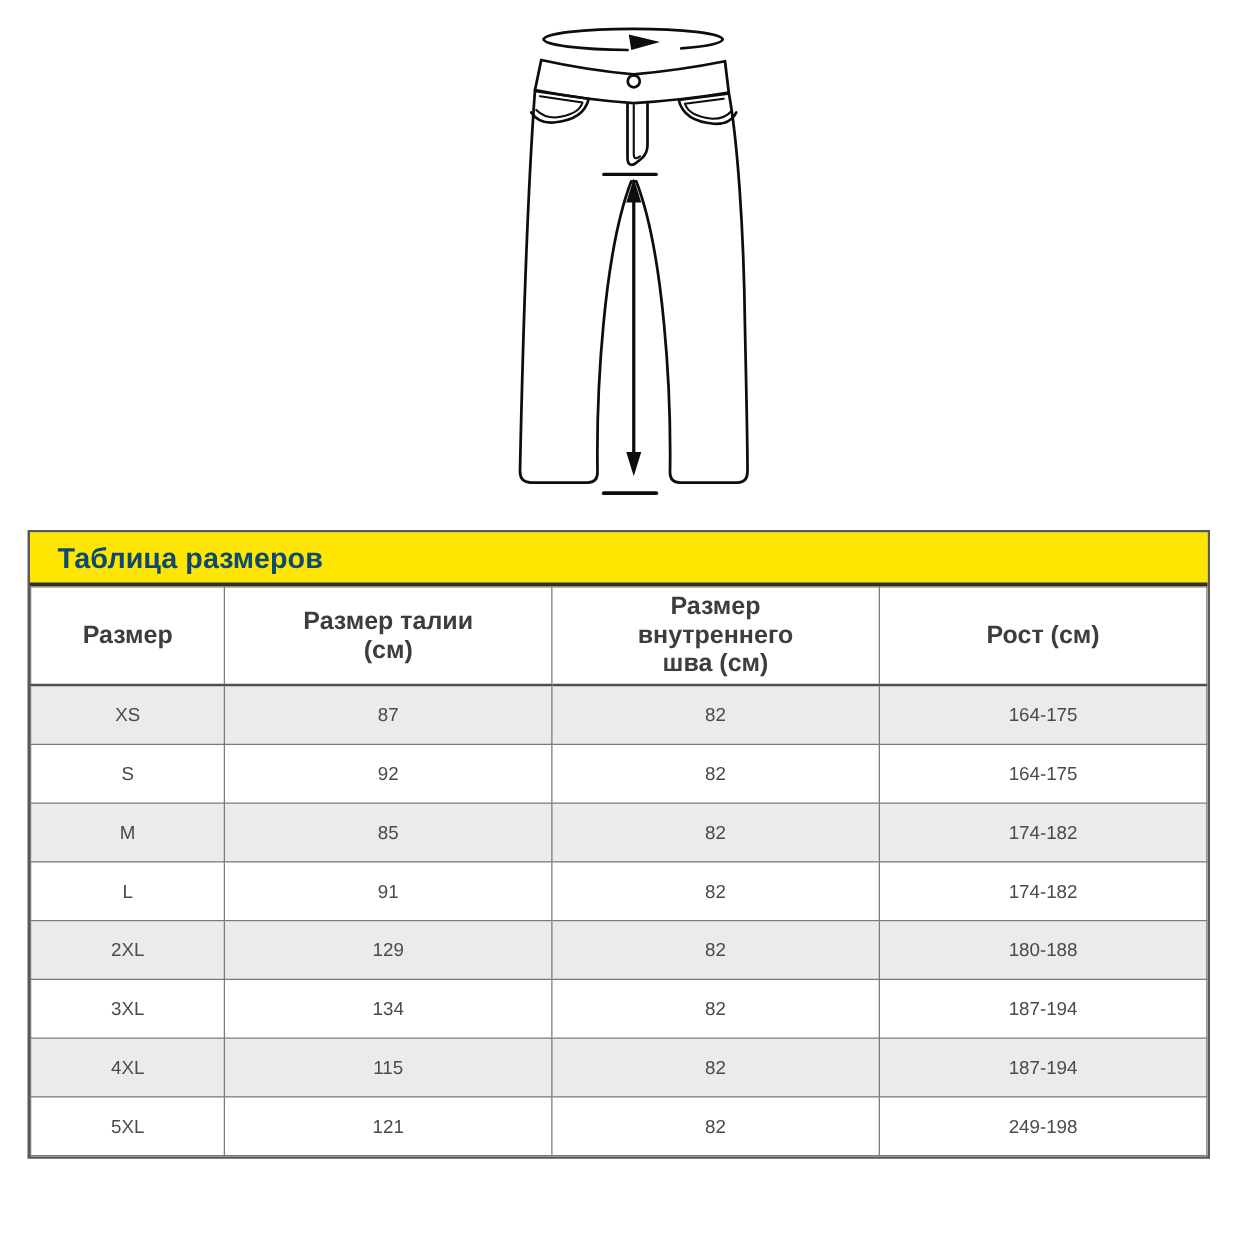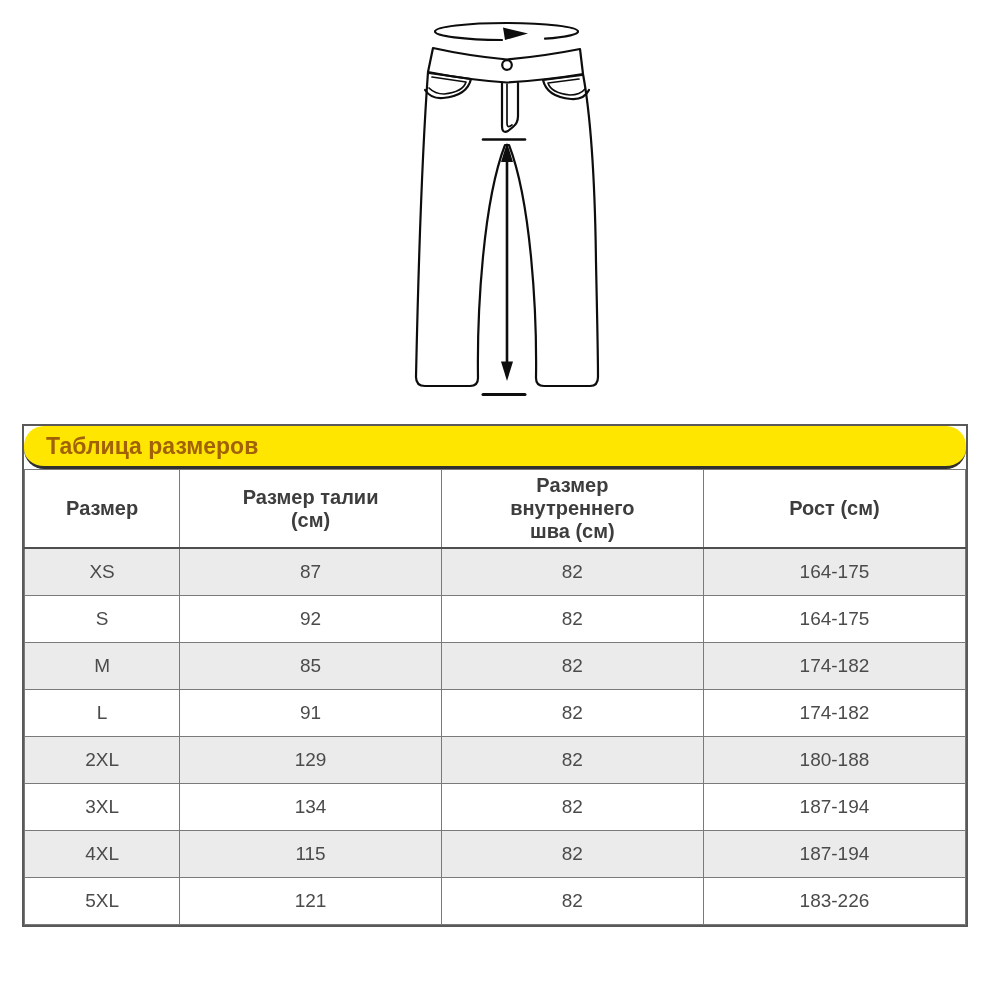--- a/index.html
+++ b/index.html
@@ -12,34 +12,34 @@
 
   .size-chart {
     position:absolute; left:22px; top:424px; width:942px;
     border:2px solid #595959; background:#fff;
   }
   .title-bar {
     background:#FFE600; height:40px;
     display:flex; align-items:center;
     padding-left:22px;
     border-bottom:3px solid #2f2f2f;
-    font-size:23px; font-weight:bold; color:#a16207;border-radius:20px;
+    font-size:23px; font-weight:bold; color:#0c4a6e;
   }
   table.sizes { width:100%; border-collapse:collapse; table-layout:fixed; }
   table.sizes th, table.sizes td {
     border:1px solid #7a7a7a; text-align:center; vertical-align:middle;
   }
   table.sizes thead th {
     height:75px; background:#ffffff;
     font-size:20px; font-weight:bold; color:#3d3d3d;
     white-space:pre-line; line-height:1.15;
     border-bottom:2px solid #4f4f4f;
   }
   table.sizes tbody td {
-    height:44px; font-size:19px; color:#4b4b4b; font-weight:normal;
+    height:44px; font-size:15px; color:#4b4b4b; font-weight:normal;
   }
   table.sizes tbody tr:nth-child(odd)  { background:#EBEBEB; }
   table.sizes tbody tr:nth-child(even) { background:#FFFFFF; }
 </style>
 </head>
 <body>
 
 <svg class="pants" width="230" height="420" viewBox="0 0 230 420" aria-hidden="true">
   <g fill="none" stroke="#0d0d0d" stroke-width="2.2" stroke-linejoin="round" stroke-linecap="round">
 
@@ -136,17 +136,17 @@
       <tr>
         <td>4XL</td>
         <td>115</td>
         <td>82</td>
         <td>187-194</td>
       </tr>
       <tr>
         <td>5XL</td>
         <td>121</td>
         <td>82</td>
-        <td>183-226</td>
+        <td>249-198</td>
       </tr>
     </tbody>
   </table>
 </div>
 
 </body></html>

